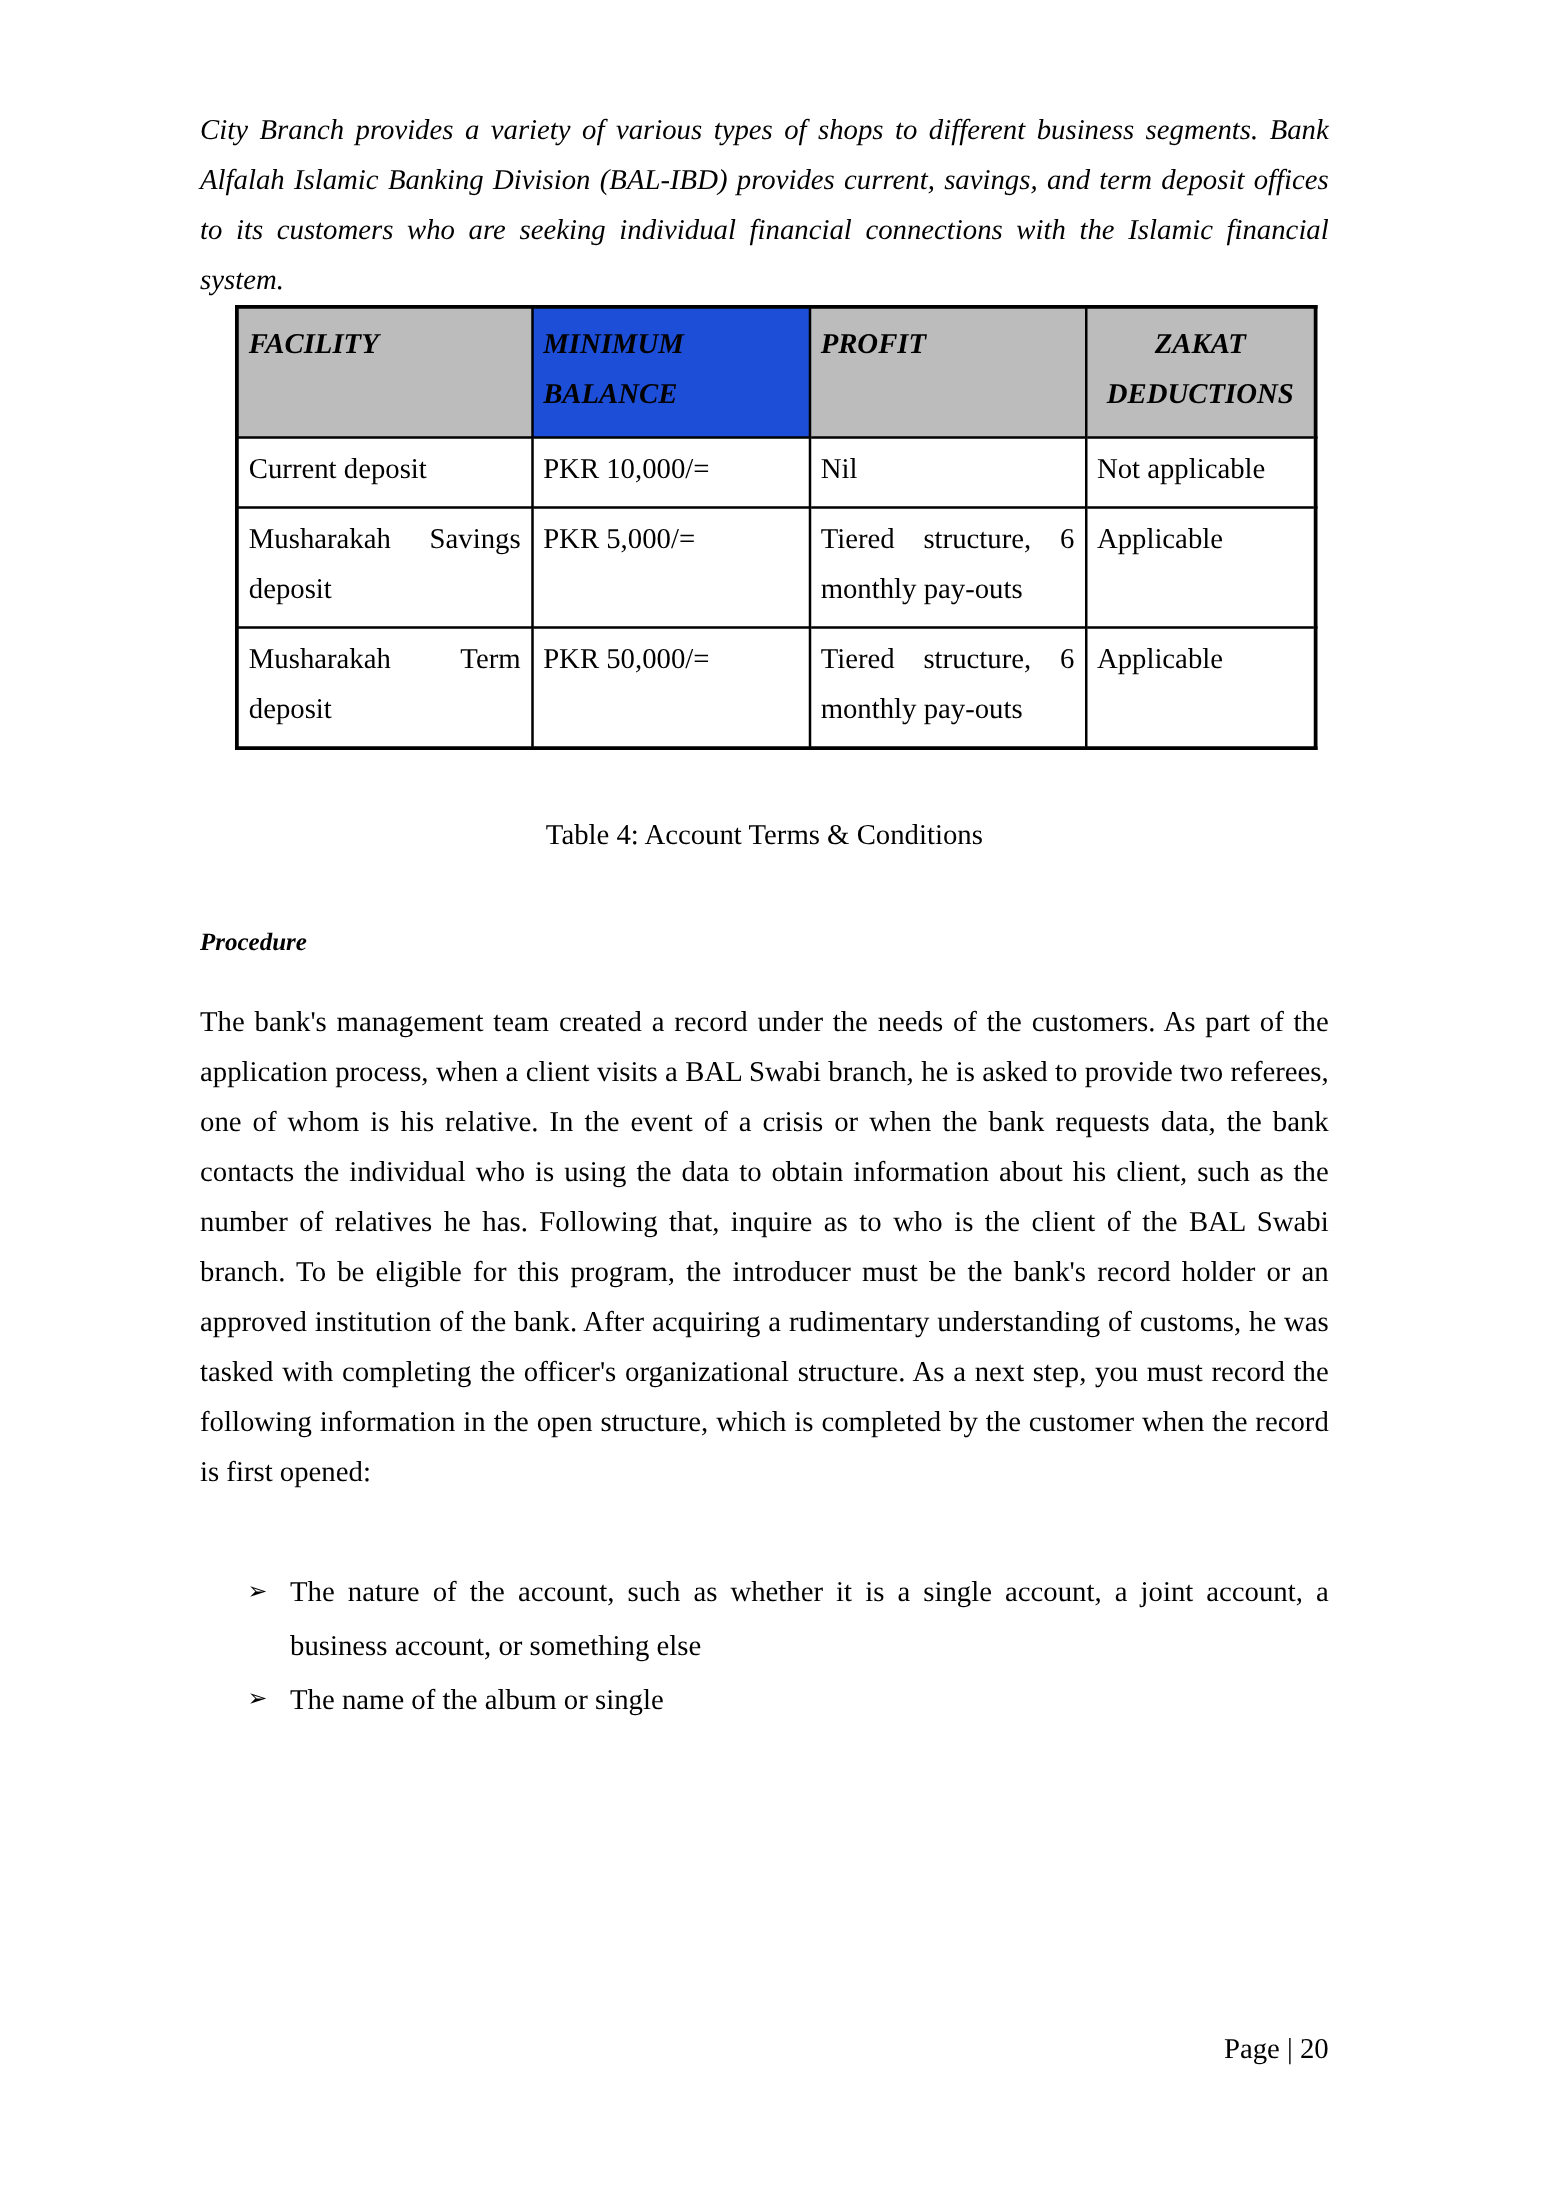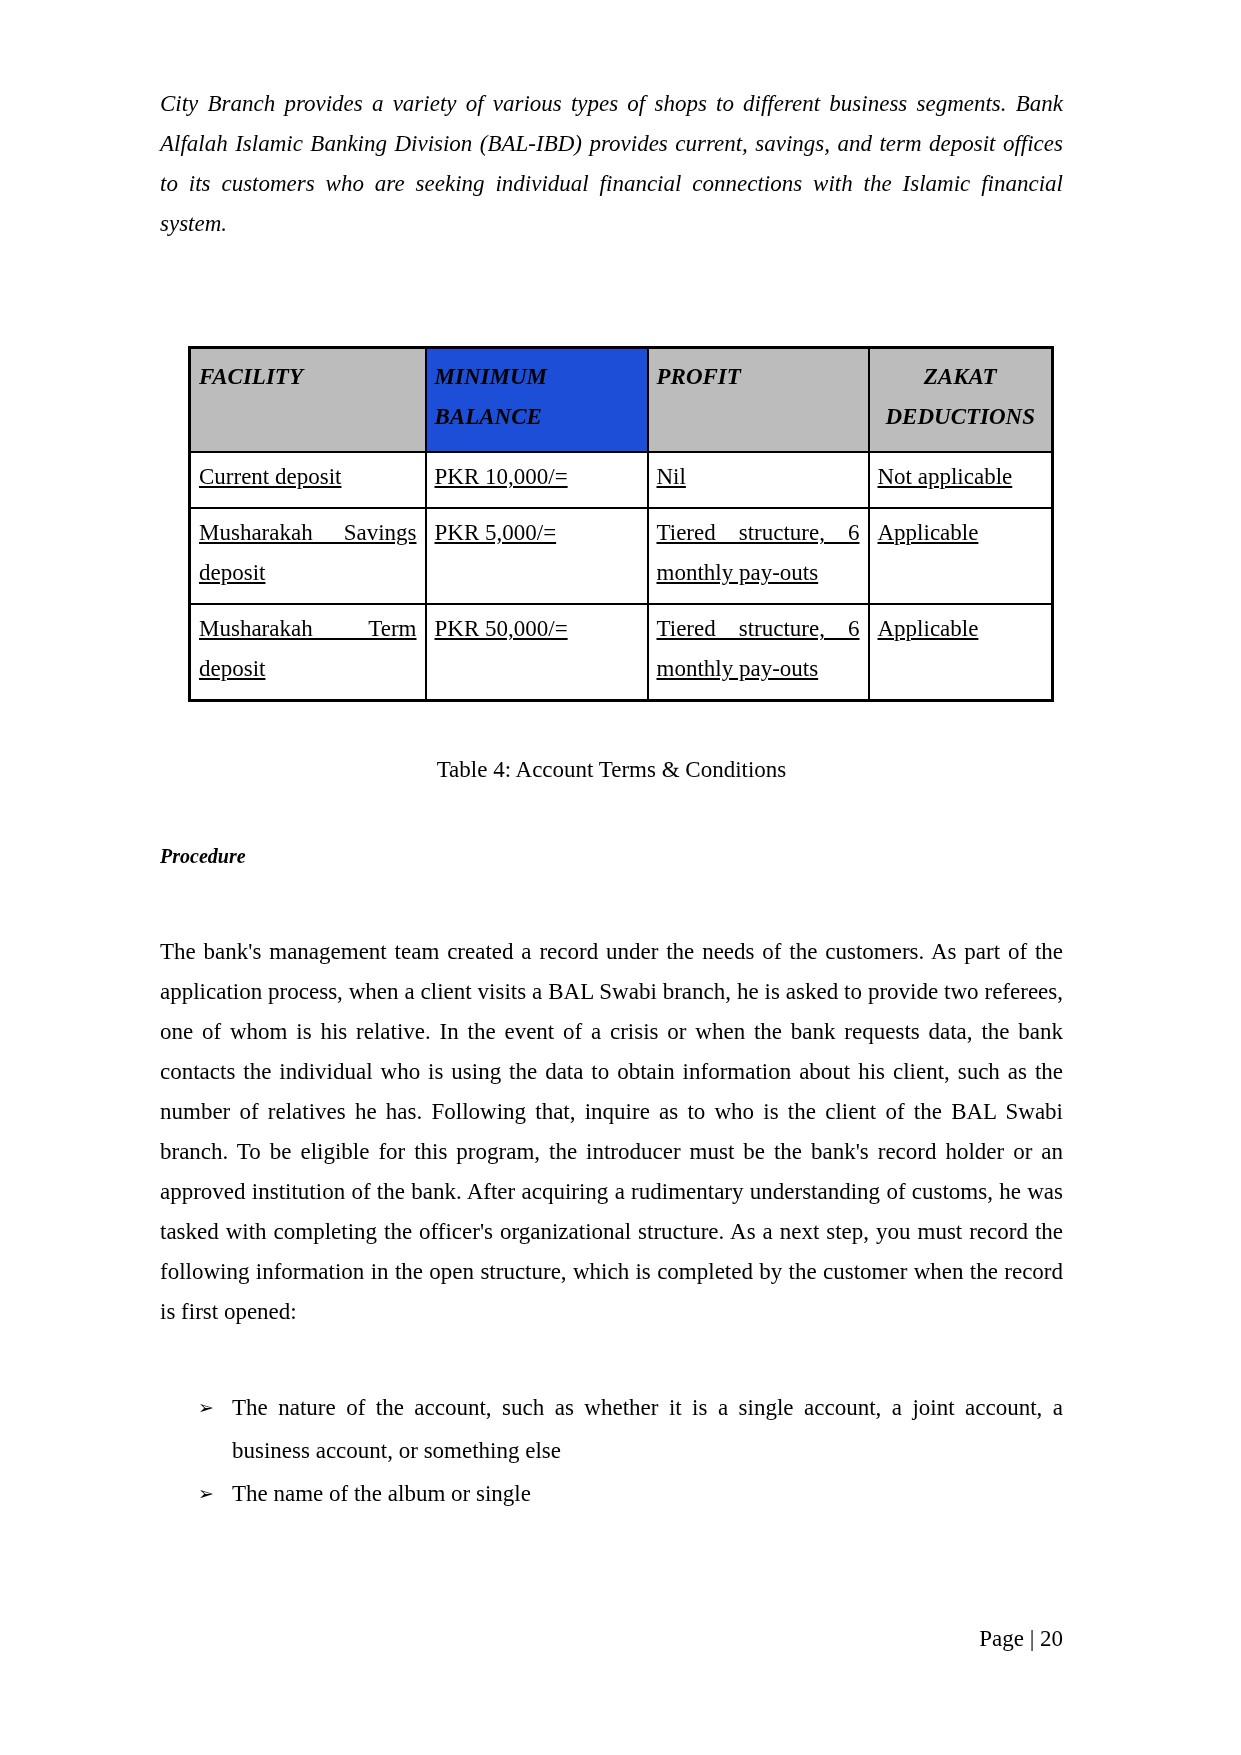--- a/index.html
+++ b/index.html
@@ -20,57 +20,56 @@
     width: 903px;
   }
   .para {
     margin: 0;
     text-align: justify;
     line-height: 40px;
   }
   .para1 { margin-top: 84px; font-style: italic; }
   .terms-table {
     border-collapse: collapse;
-    margin-top: 102px;
     margin-left: 28px;
     width: 863px;
     table-layout: fixed;
     border: 3px solid #000;
   }
   .terms-table th, .terms-table td {
     border: 2px solid #000;
     vertical-align: top;
     padding: 4px 8px 10px 8px;
     line-height: 40px;
     font-weight: normal;
   }
   .terms-table th {
     background: #bcbcbc;
     font-weight: bold;
     font-style: italic;
     text-align: left;
     padding-top: 8px;
     padding-bottom: 14px;
   }
-  .terms-table td { text-align: justify; text-decoration: underline; }
+  .terms-table td { text-align: justify; }
   .caption {
     margin: 4px;
     margin-top: 48px;
     text-align: center;
     line-height: 40px;
   }
   .section-heading {
     margin: 0;
     margin-top: 46px;
     font-weight: bold;
     font-style: italic;
     font-size: 20px;
     line-height: 40px;
   }
-  .para2 { margin-top: 56px; }
+  .para2 { margin-top: 24px; }
   .bullet-list {
     list-style: none;
     margin: 0;
     padding: 0;
     margin-top: 54px;
   }
   .bullet-list li {
     position: relative;
     padding-left: 72px;
     text-align: justify;

